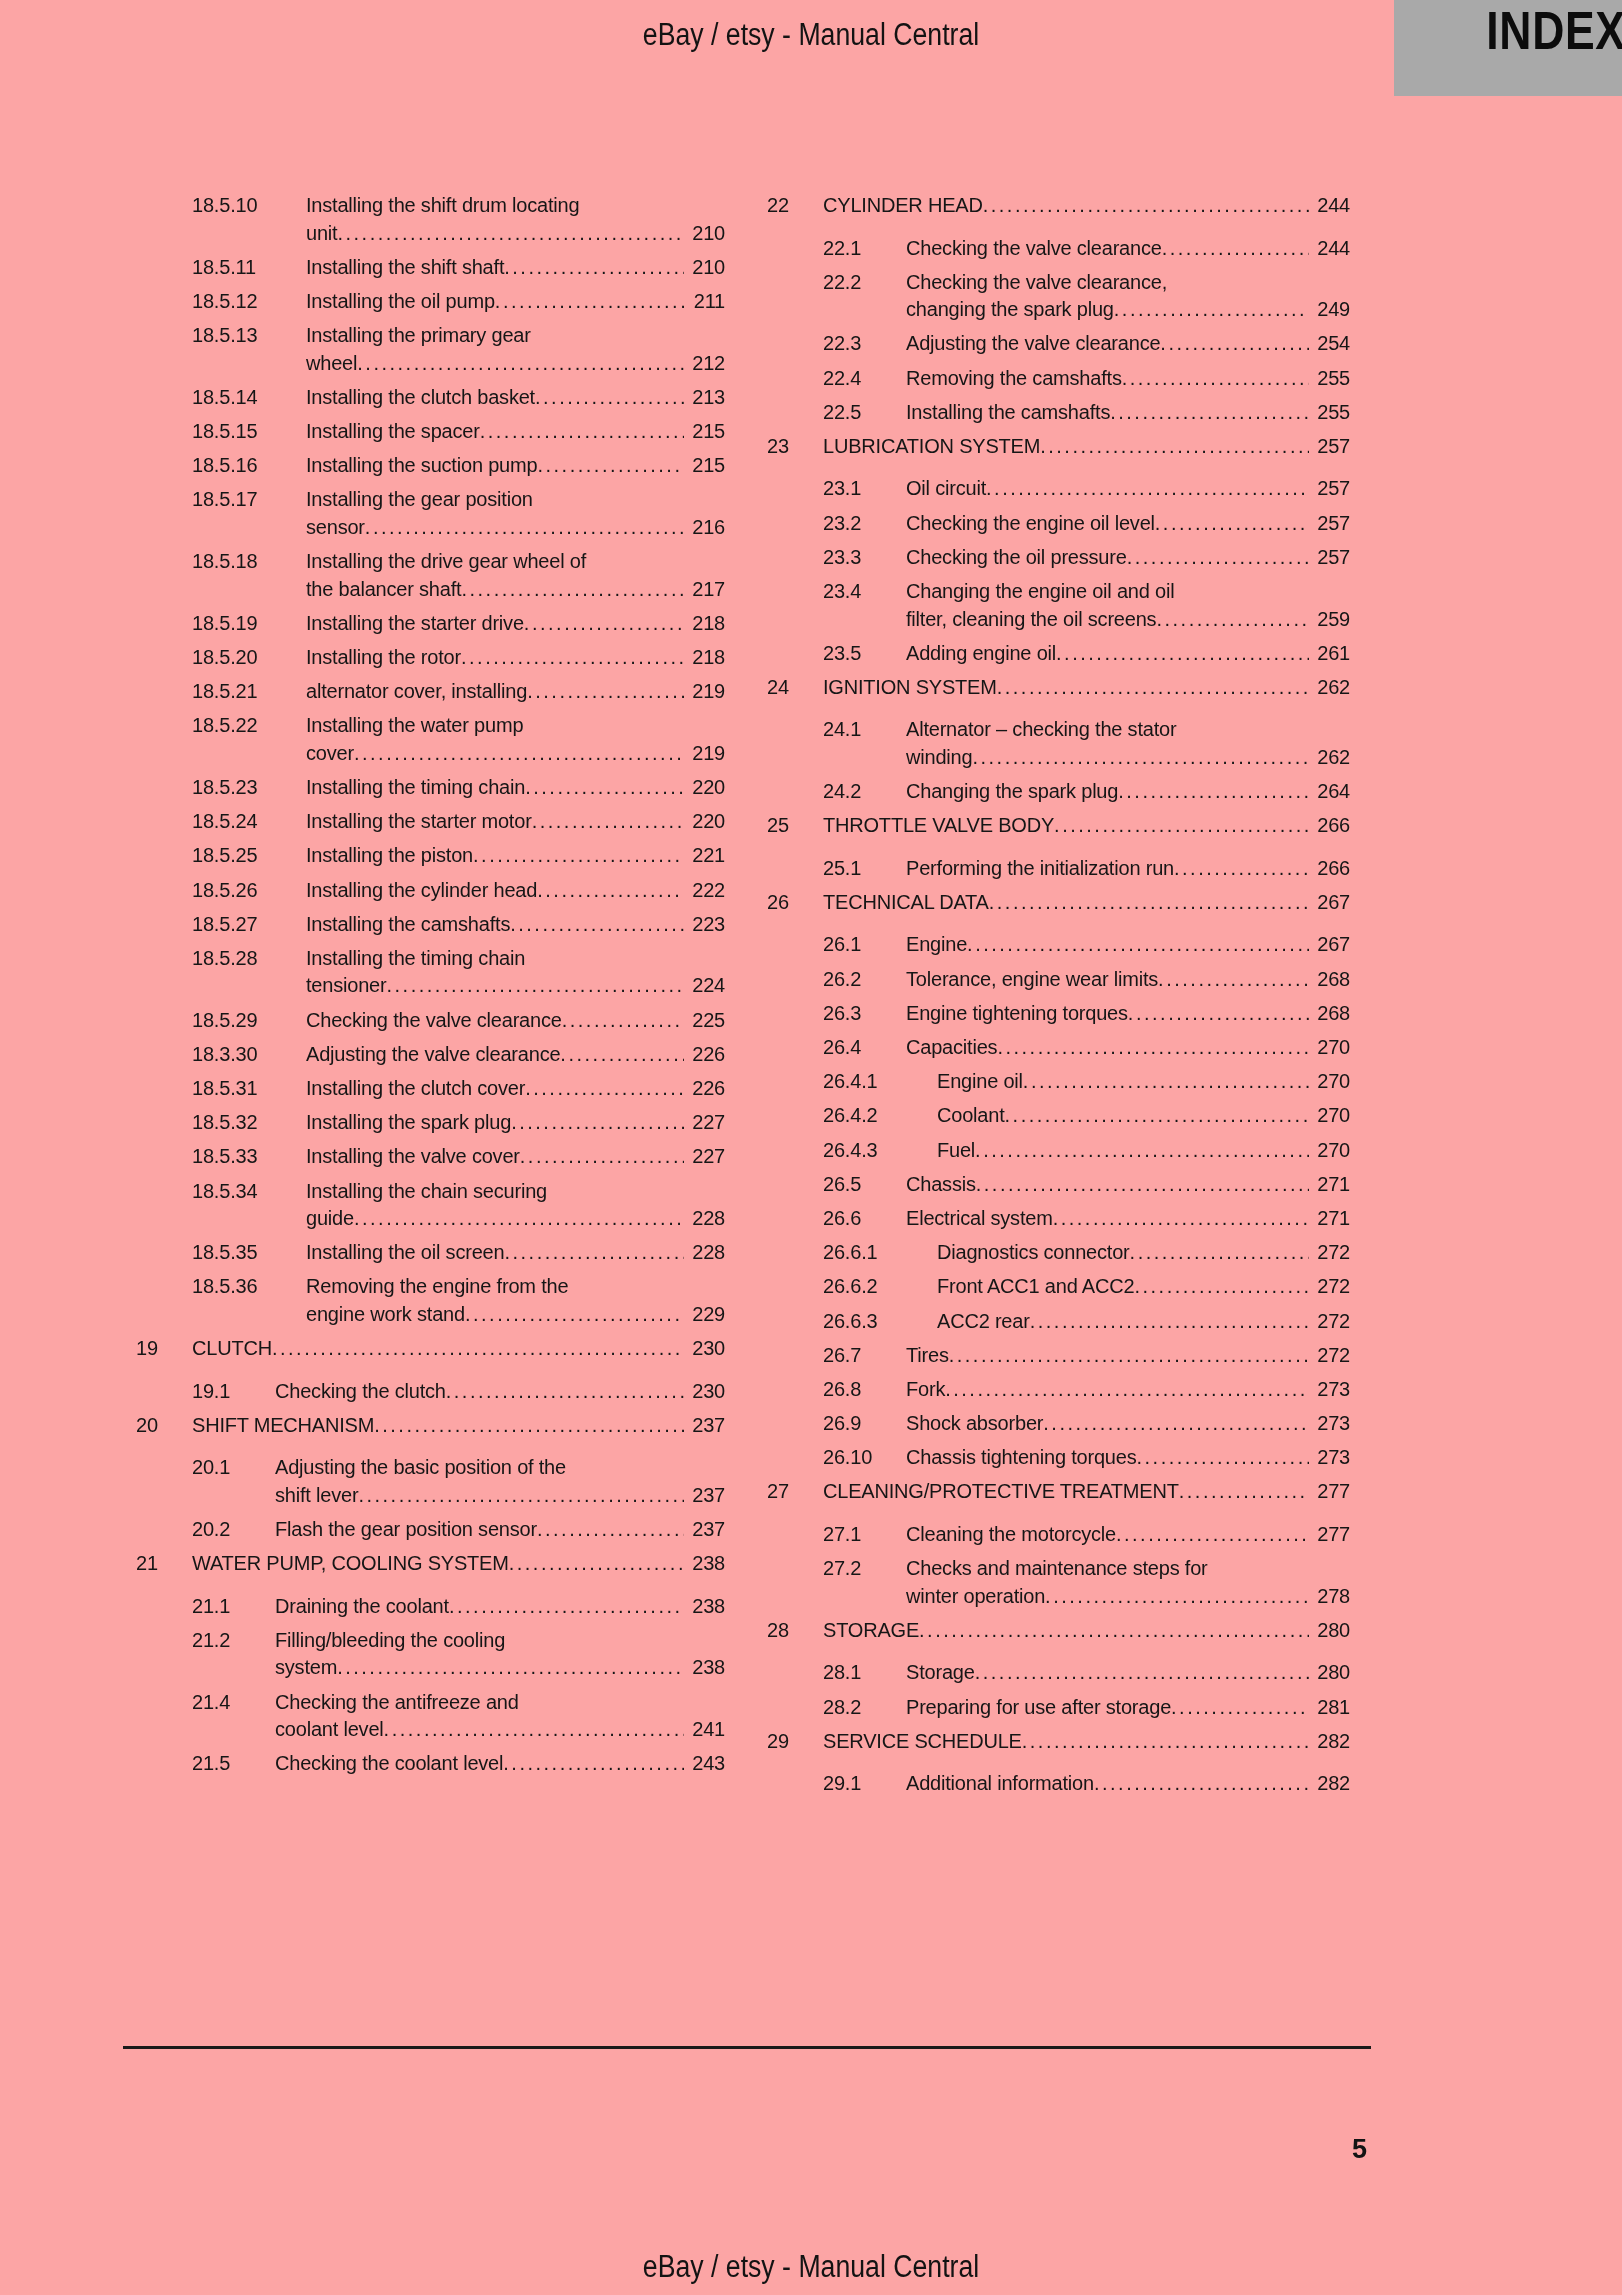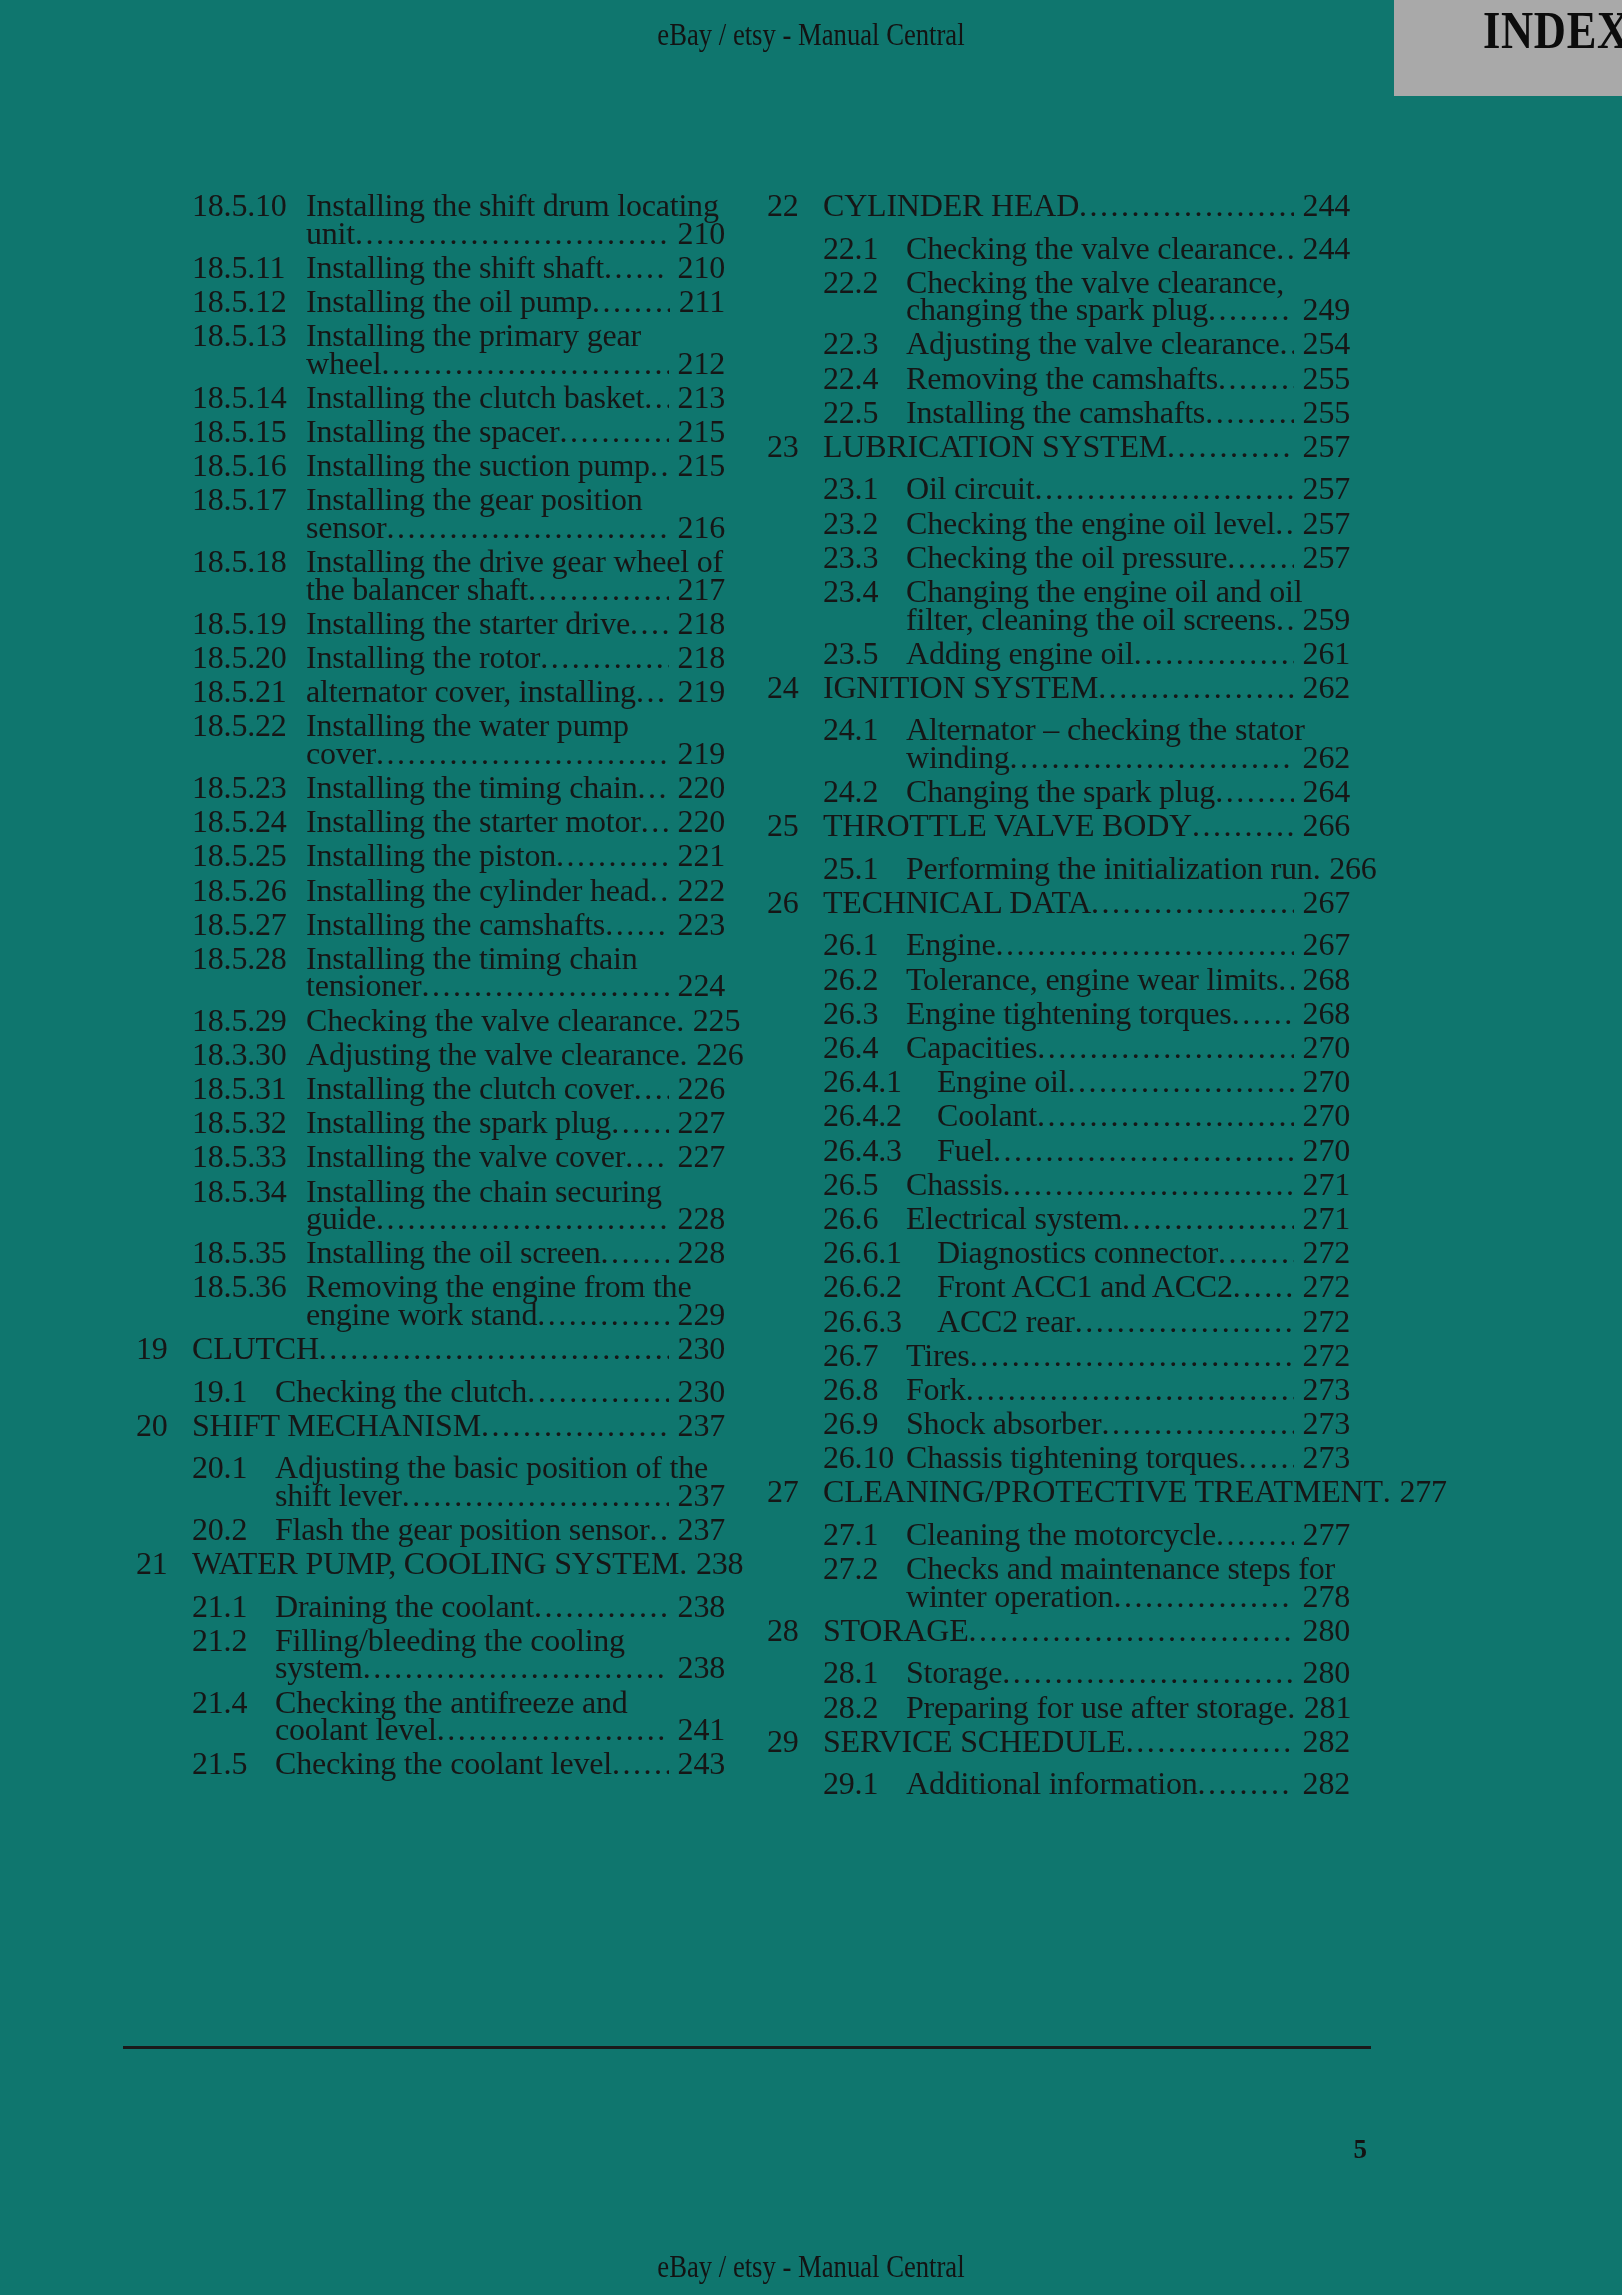--- a/index.html
+++ b/index.html
@@ -1,39 +1,39 @@
 <!DOCTYPE html>
 <html style="font-size:13.3px"><head>
 <meta charset="utf-8">
 <style>
   html,body{margin:0;padding:0;background:#e8e8e8;}
   .page{
     position:relative;width:1622px;height:2295px;overflow:hidden;
-    background:#0f766e;color:#161616;
-    font-family:Liberation Serif, serif;
+    background:#fca5a5;color:#161616;
+    font-family:Liberation Sans, sans-serif;
   }
   
   .header-title{
     position:absolute;top:18.3px;left:0;width:100%;text-align:center;
     font-size:31px;line-height:33px;color:#131313;
     transform:scaleX(0.86);transform-origin:center;
     white-space:nowrap;
   }
   .index-tab{
     position:absolute;left:1394px;top:0;width:228px;height:96px;
     background:#a9a9a9;display:flex;align-items:flex-start;justify-content:center;padding-left:48px;
   }
   .index-tab .label{
     font-size:53px;font-weight:700;color:#0c0c0c;letter-spacing:0.8px;
     display:inline-block;transform:scaleX(0.84);
   }
   
   .toc-col{
     position:absolute;top:192px;
-    font-size:32px;line-height:27.5px;letter-spacing:-0.2px;color:#161616;
+    font-size:20px;line-height:27.5px;letter-spacing:-0.2px;color:#161616;
   }
   .toc-left{left:136px;width:589px;}
   .toc-right{left:767px;width:583px;}
   .entry{display:flex;margin-bottom:6.7px;}
   .entry.section{margin-top:1px;margin-bottom:15px;}
   .toc-col .entry:first-child{margin-top:0;}
   .entry.sub,.entry.subsub{padding-left:56px;}
   .num{flex:0 0 83px;}
   .section>.num{flex-basis:56px;}
   .sub>.num{flex-basis:83px;}

